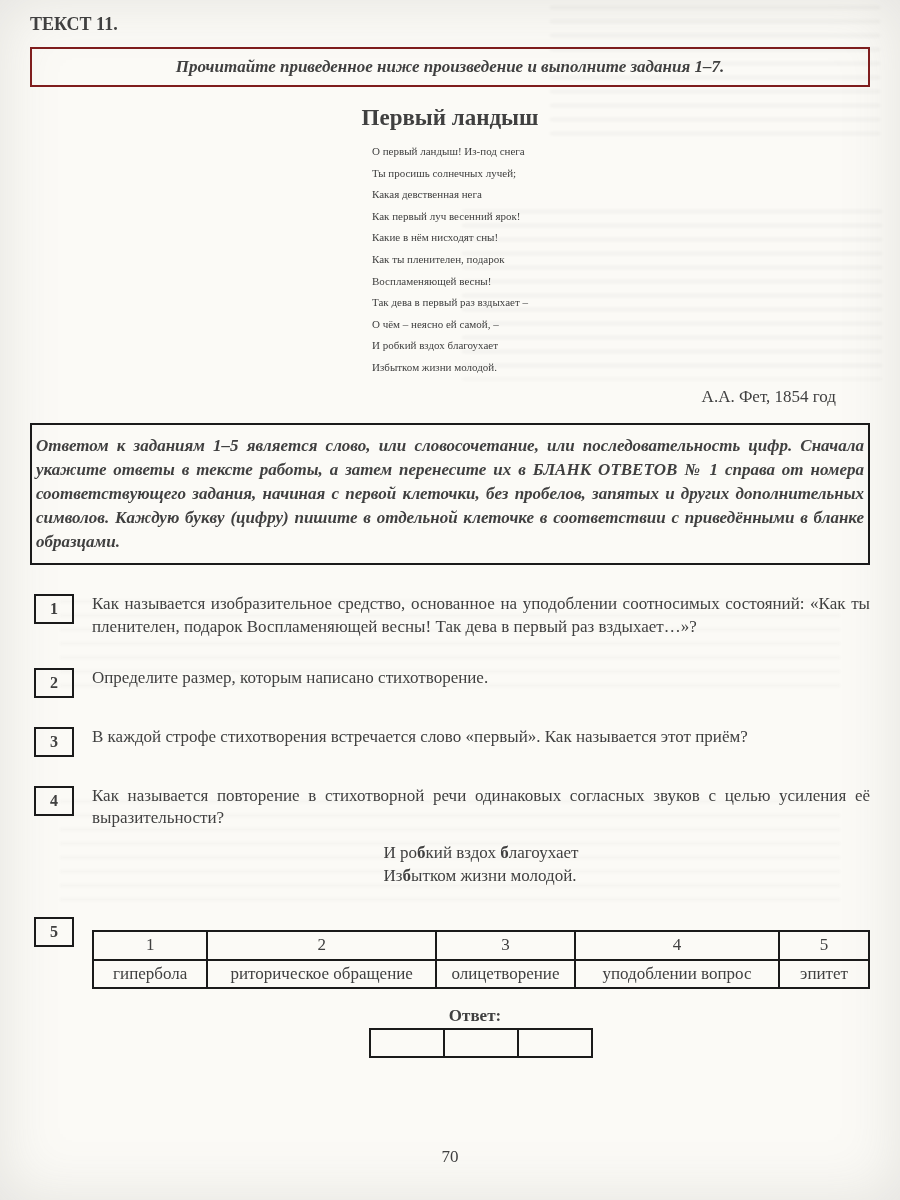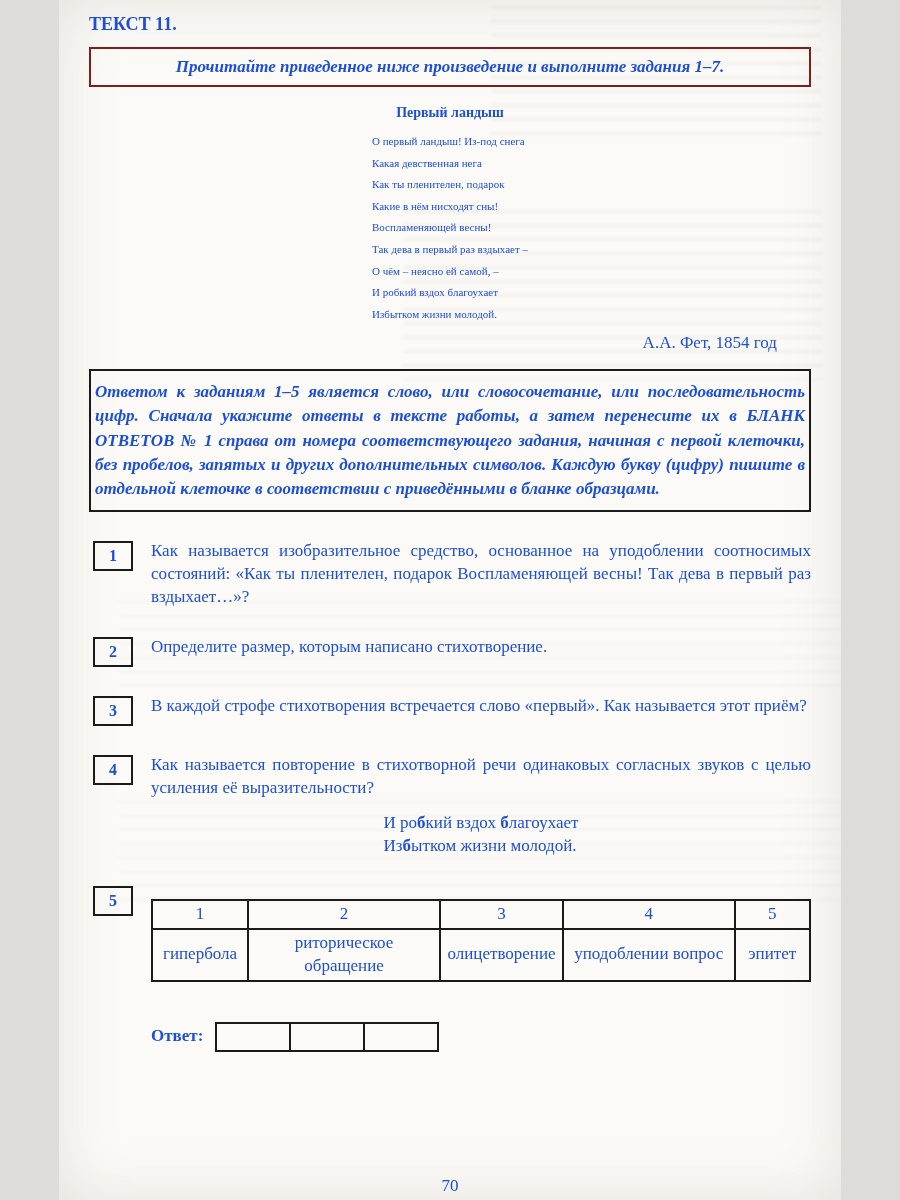--- a/index.html
+++ b/index.html
@@ -1,44 +1,44 @@
 <!DOCTYPE html>
 <html><head>
 <meta charset="utf-8">
 <style>
   html,body{margin:0;padding:0;background:#dddcd8;}
   .page{
     position:relative;
-    width:782px;height:1200px;
+    width:900px;height:1200px;
     margin:0 auto;
     background:#fbfaf6;
     box-sizing:border-box;
     padding:14px 30px 0 30px;
     font-family:"Liberation Serif","DejaVu Serif",serif;
-    color:#1d4ed8;
+    color:#404040;
     overflow:hidden;
     box-shadow:inset 0 0 60px rgba(120,120,115,.18);
   }
   
   .bleed{position:absolute;pointer-events:none;opacity:.05;filter:blur(1.5px);
     background:repeating-linear-gradient(180deg,#555 0 3px,transparent 3px 14px);}
   .bleed.b1{right:20px;top:6px;width:330px;height:130px;}
   .bleed.b2{right:18px;top:210px;width:420px;height:170px;}
   .bleed.b3{left:60px;top:600px;width:780px;height:90px;opacity:.035;}
   .bleed.b4{left:60px;top:800px;width:780px;height:110px;opacity:.035;}
 
   .hdr{font-size:18px;font-weight:bold;}
   .rulebox{
     border:2px solid #7f1d1d;
     margin-top:12px;
     padding:8px 10px;
     font-size:17px;font-weight:bold;font-style:italic;
     text-align:center;
   }
-  .poem-title{text-align:center;font-weight:bold;font-size:14px;margin-top:18px;}
+  .poem-title{text-align:center;font-weight:bold;font-size:23px;margin-top:18px;}
   .poem{display:table;margin:10px auto 0 auto;font-size:11px;line-height:21.6px;}
   .poem div{white-space:pre;}
   .poem-author{text-align:right;font-size:17px;margin:8px 34px 0 0;}
   .instrbox{
     border:2px solid #1a1a1a;
     margin-top:16px;
     padding:9px 4px;
     font-size:17px;font-weight:bold;font-style:italic;
     text-align:justify;line-height:1.42;
   }
@@ -49,26 +49,26 @@
     display:flex;align-items:center;justify-content:center;
     font-weight:bold;font-size:16px;
   }
   .tbody{margin-left:18px;flex:1;font-size:17px;line-height:1.34;text-align:justify;}
   .quote{display:table;margin:12px auto 0 auto;text-align:left;font-size:17px;line-height:1.34;}
   table.opts{width:100%;border-collapse:collapse;margin-top:14px;}
   table.opts td{
     border:2px solid #1a1a1a;text-align:center;
     font-size:17px;padding:2px 4px;
   }
-  .answer-row{margin-top:40px;display:flex;align-items:center;}
+  .answer-row{margin-top:16px;display:flex;align-items:center;flex-direction:column;}
   .answer-label{font-weight:bold;font-size:17px;margin-right:12px;}
   table.ans{border-collapse:collapse;}
   table.ans td{border:2px solid #1a1a1a;width:70px;height:24px;}
   .pagenum{
-    position:absolute;bottom:4px;left:0;width:100%;
+    position:absolute;bottom:33px;left:0;width:100%;
     text-align:center;font-size:17px;
   }
 </style>
 </head>
 <body>
 
 <div class="page">
 
   <div class="bleed b1"></div>
   <div class="bleed b2"></div>
@@ -76,23 +76,25 @@
   <div class="bleed b4"></div>
 
   <div class="hdr">ТЕКСТ 11.</div>
 
   <div class="rulebox">Прочитайте приведенное ниже произведение и выполните задания 1–7.</div>
 
   <div class="poem-title">Первый ландыш</div>
 
   <div class="poem">
     <div>О первый ландыш! Из-под снега</div>
+    <div>Ты просишь солнечных лучей;</div>
     <div>Какая девственная нега</div>
+    <div>Как первый луч весенний ярок!</div>
+    <div>Какие в нём нисходят сны!</div>
     <div>Как ты пленителен, подарок</div>
-    <div>Какие в нём нисходят сны!</div>
     <div>Воспламеняющей весны!</div>
     <div>Так дева в первый раз вздыхает –</div>
     <div>О чём – неясно ей самой, –</div>
     <div>И робкий вздох благоухает</div>
     <div>Избытком жизни молодой.</div>
   </div>
 
   <div class="poem-author">А.А. Фет, 1854 год</div>
 
   <div class="instrbox">Ответом к заданиям 1–5 является слово, или словосочетание, или последовательность цифр. Сначала укажите ответы в тексте работы, а затем перенесите их в БЛАНК ОТВЕТОВ № 1 справа от номера соответствующего задания, начиная с первой клеточки, без пробелов, запятых и других дополнительных символов. Каждую букву (цифру) пишите в отдельной клеточке в соответствии с приведёнными в бланке образцами.</div>

